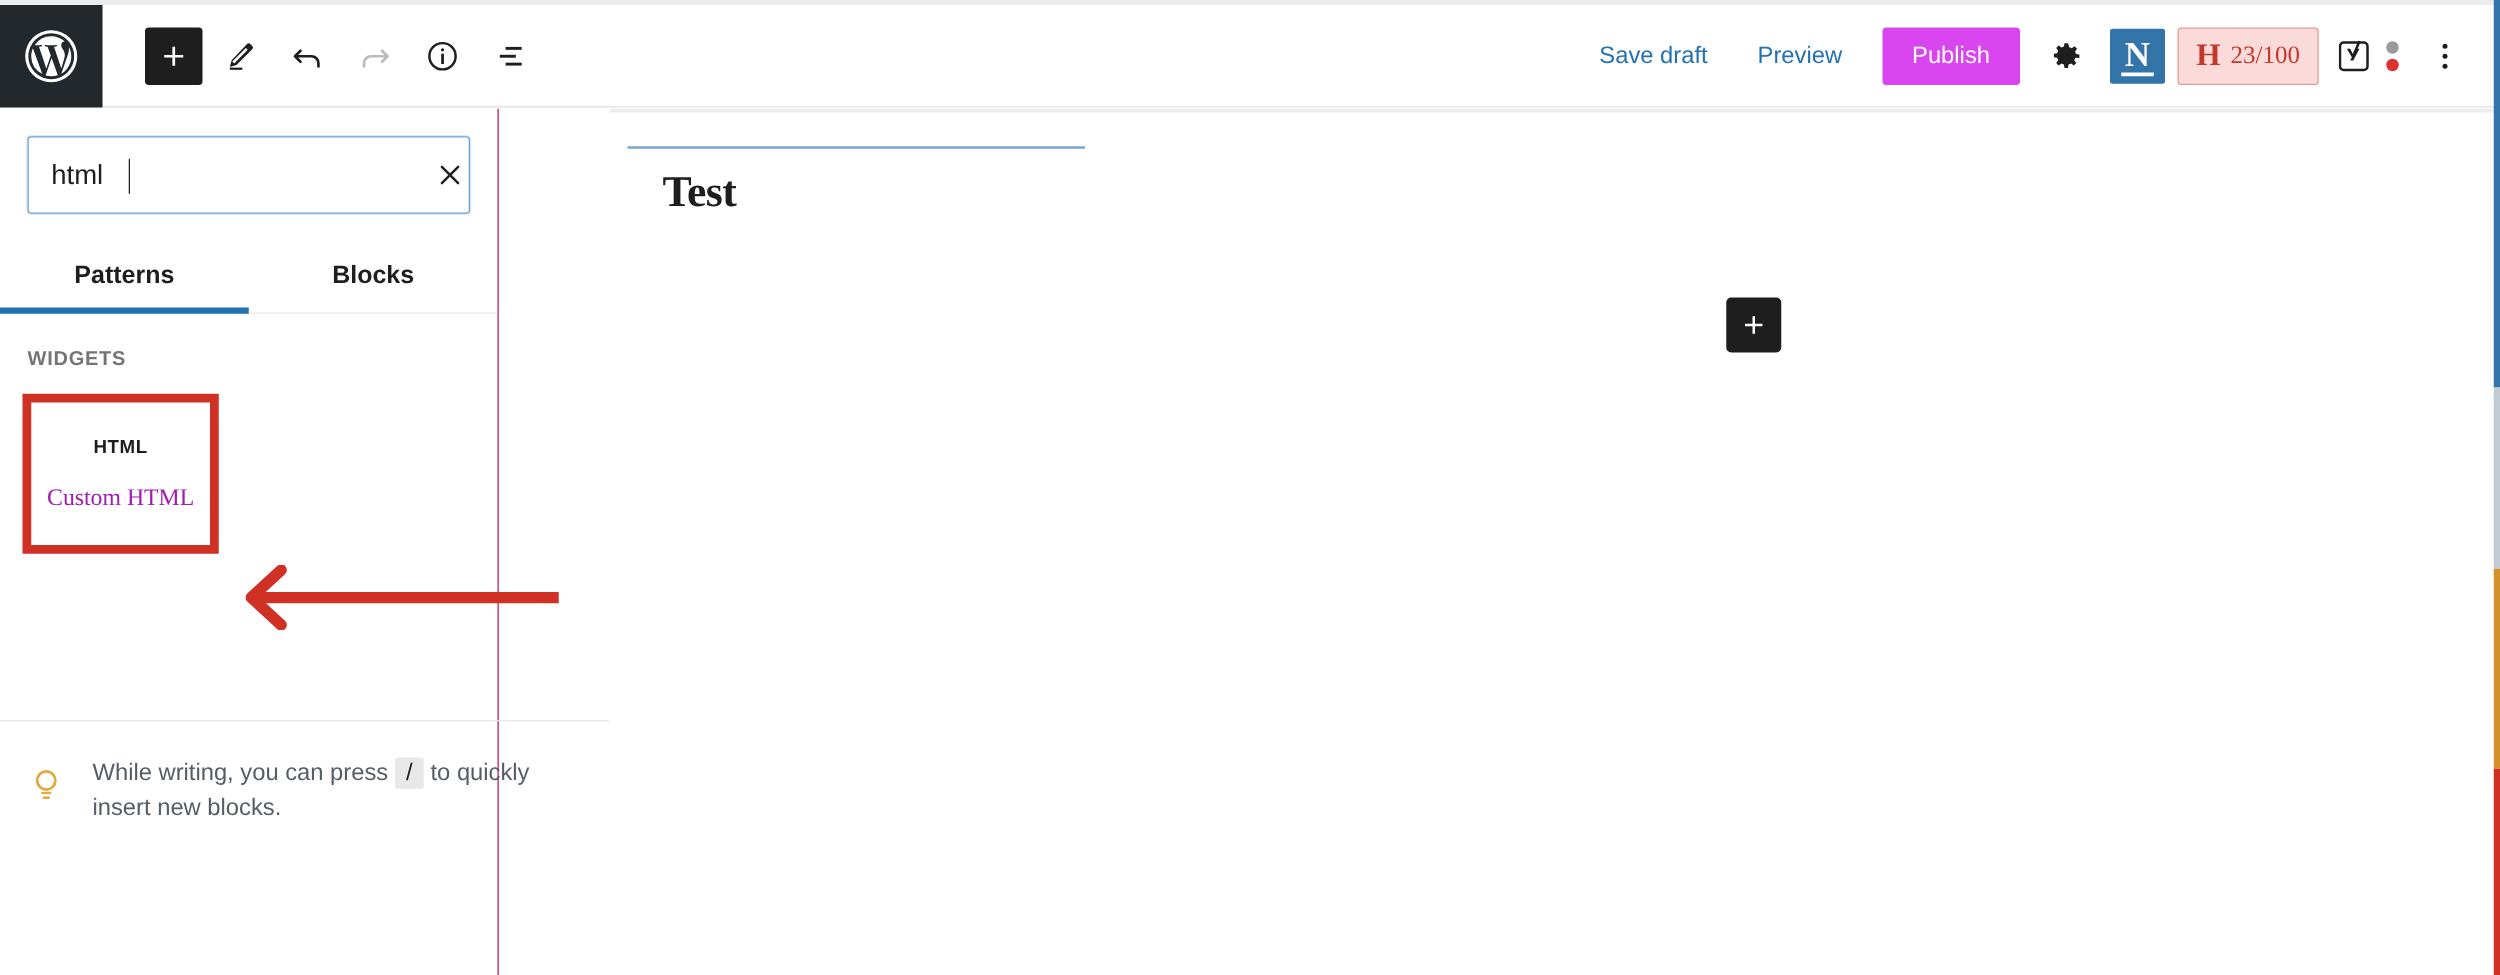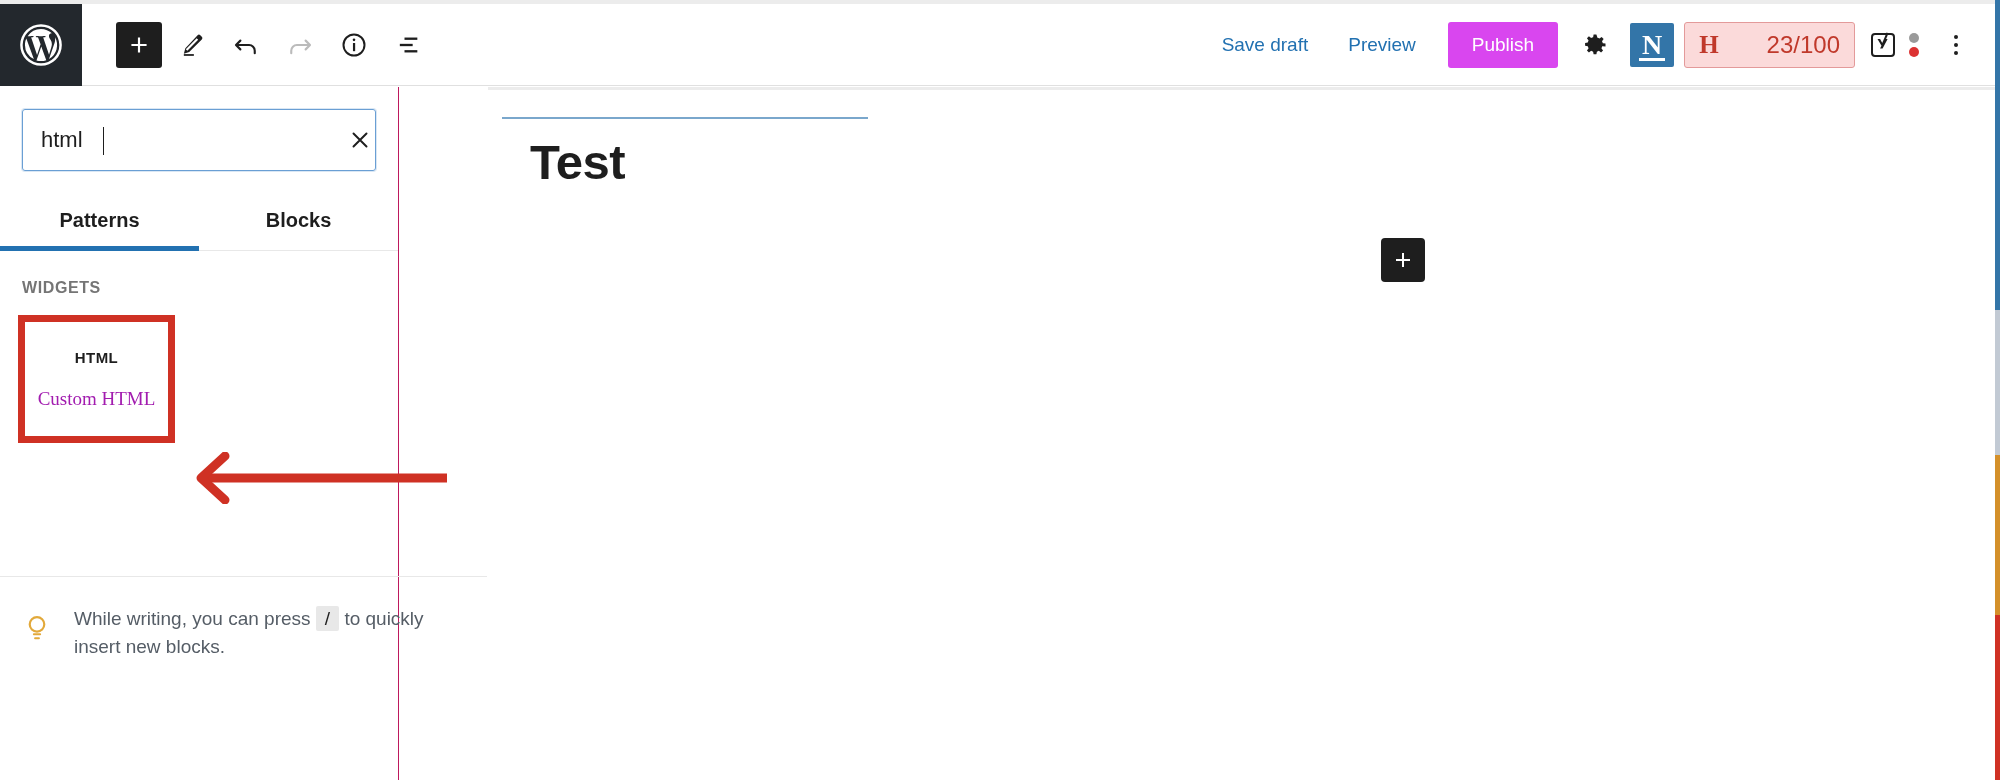--- a/index.html
+++ b/index.html
@@ -114,23 +114,22 @@
     font-size: 21px;
     cursor: pointer;
     height: 46px;
   }
   .h-badge .hletter {
     font-family: "Liberation Serif", serif;
     font-weight: bold;
     font-size: 25px;
   }
   .h-badge .hscore {
-    font-family: Liberation Sans, sans-serif;
-    font-size: 24px;
-    margin-left: 40px;
+    font-family: Liberation Serif, serif;
+    font-size: 20px;
   }
   .yoast-btn {
     display: flex; align-items: center;
     margin-left: 16px;
     cursor: pointer;
   }
   .kebab {
     width: 44px; height: 46px;
     display: flex; flex-direction: column;
     align-items: center; justify-content: center;
@@ -273,25 +272,25 @@
     width: 1512px; height: 3px;
     background: #ececec;
   }
   .blue-rule {
     position: absolute; left: 14px; top: 30px;
     width: 366px; height: 2px;
     background: #7aa7cc;
   }
   .post-title {
     position: absolute; left: 42px; top: 47px;
-    font-size: 49px;
+    font-size: 35px;
     font-weight: bold;
     color: #1e1e1e;
     letter-spacing: -0.5px;
-    font-family: Liberation Sans, sans-serif;
+    font-family: Liberation Serif, serif;
   }
   .para-placeholder {
     position: absolute; left: 42px; top: 152px;
     font-size: 24px;
     color: #7b7b7b;
     font-family: "Liberation Sans", sans-serif;
   }
   .add-block-btn {
     position: absolute; left: 893px; top: 151px;
     width: 44px; height: 44px;

